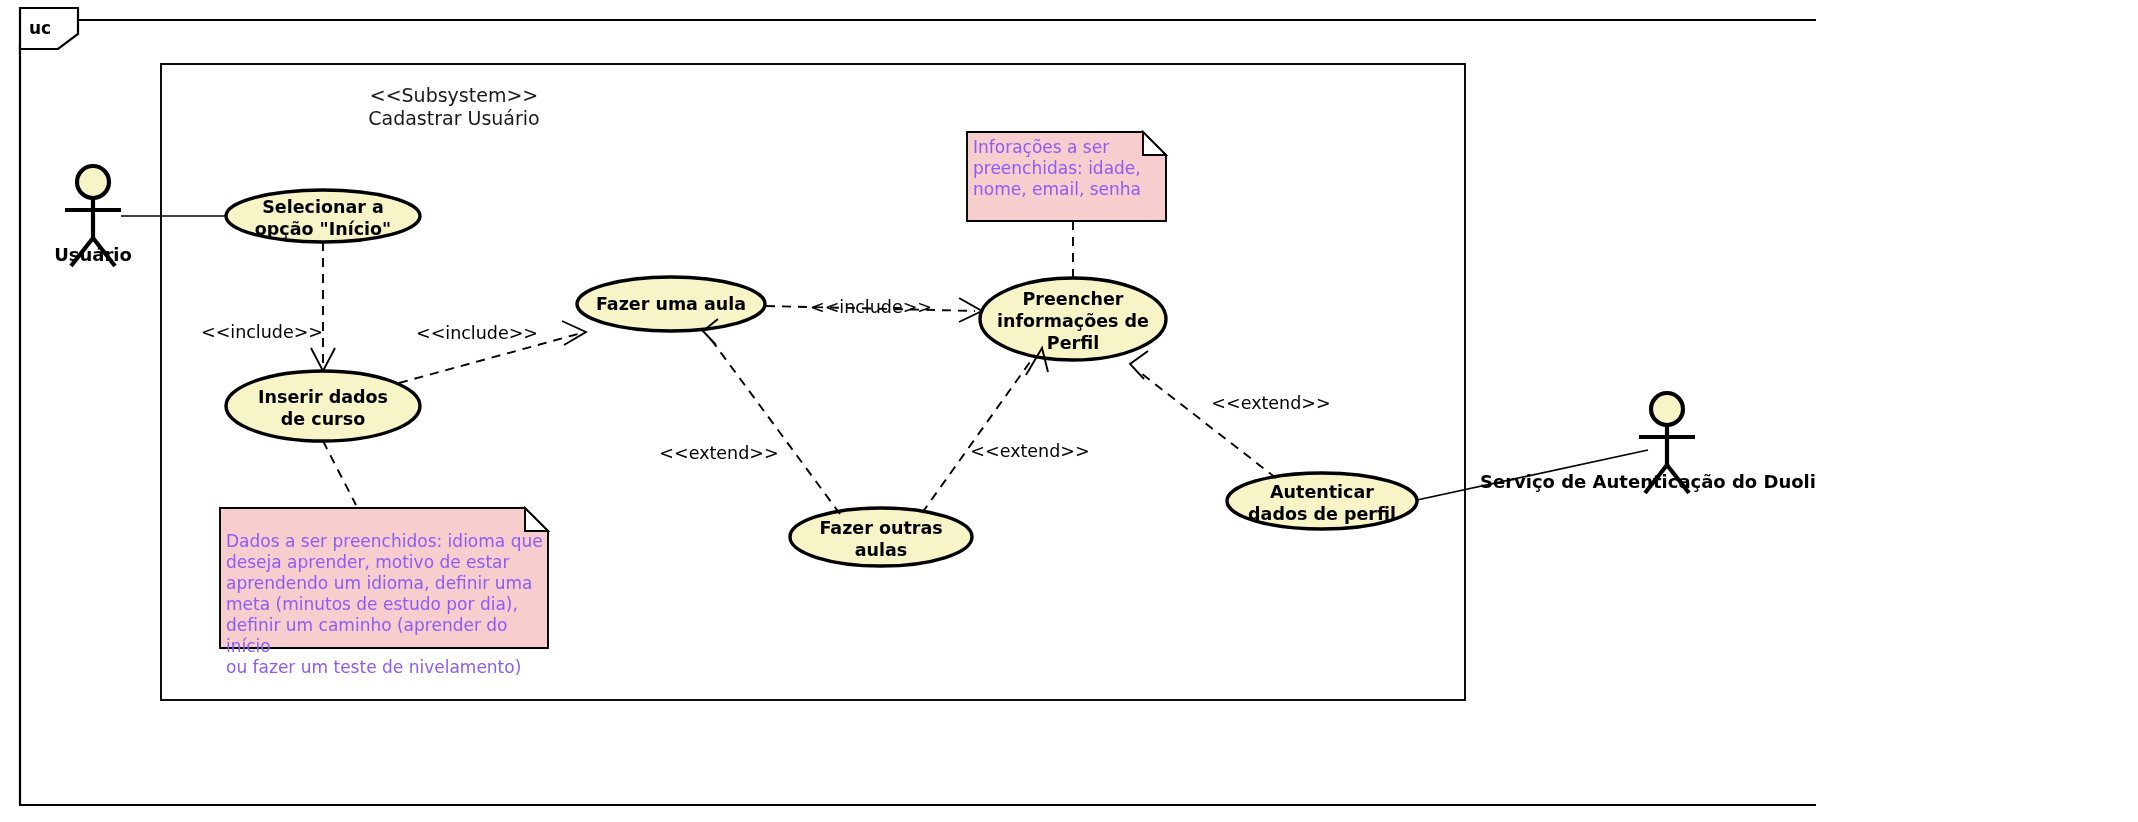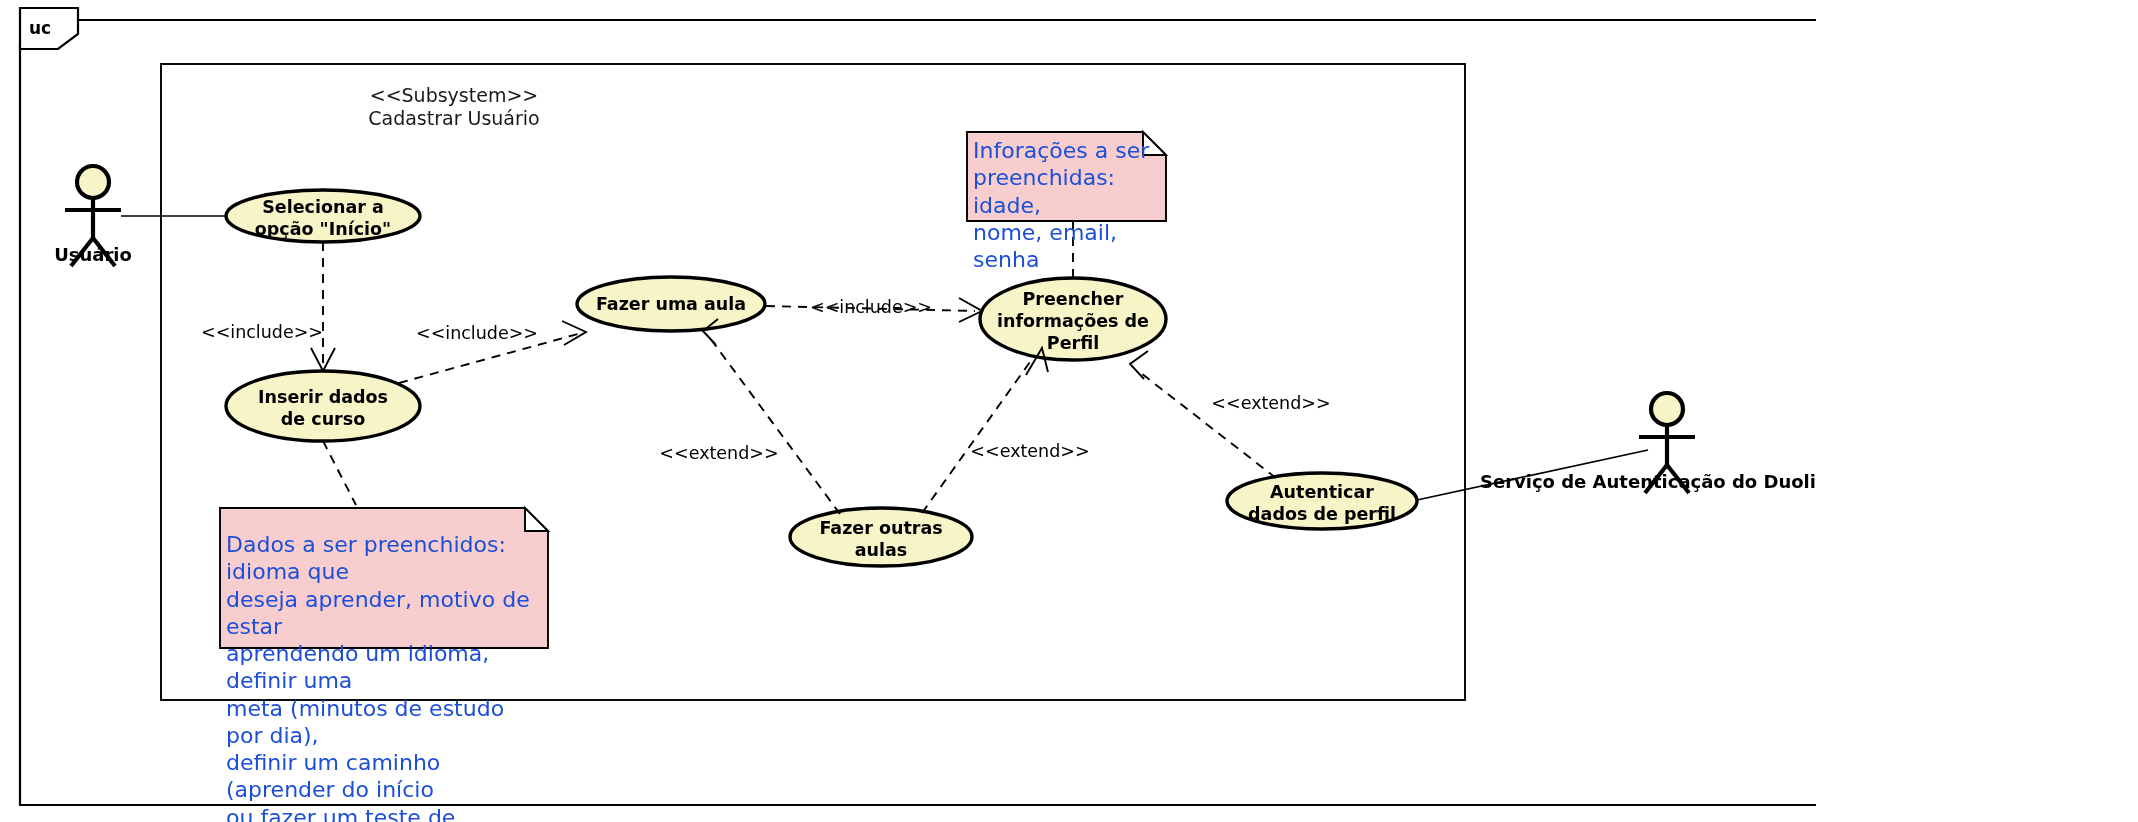--- a/index.html
+++ b/index.html
@@ -124,23 +124,23 @@
     stroke-width: 1.9;
   }
   .note-fold {
     fill: #ffffff;
     stroke: #000000;
     stroke-width: 1.9;
   }
   .note-text {
     position: absolute;
     font-family: "DejaVu Sans", sans-serif;
-    font-size: 22px;
+    font-size: 17px;
     line-height: 1.24;
-    color: #1d4ed8;
+    color: #8b5cf6;
     white-space: pre-line;
     pointer-events: none;
   }
 </style>
 </head>
 <body>
 
 <div id="canvas">
 
   <svg class="layer" viewBox="0 0 2138 822">

